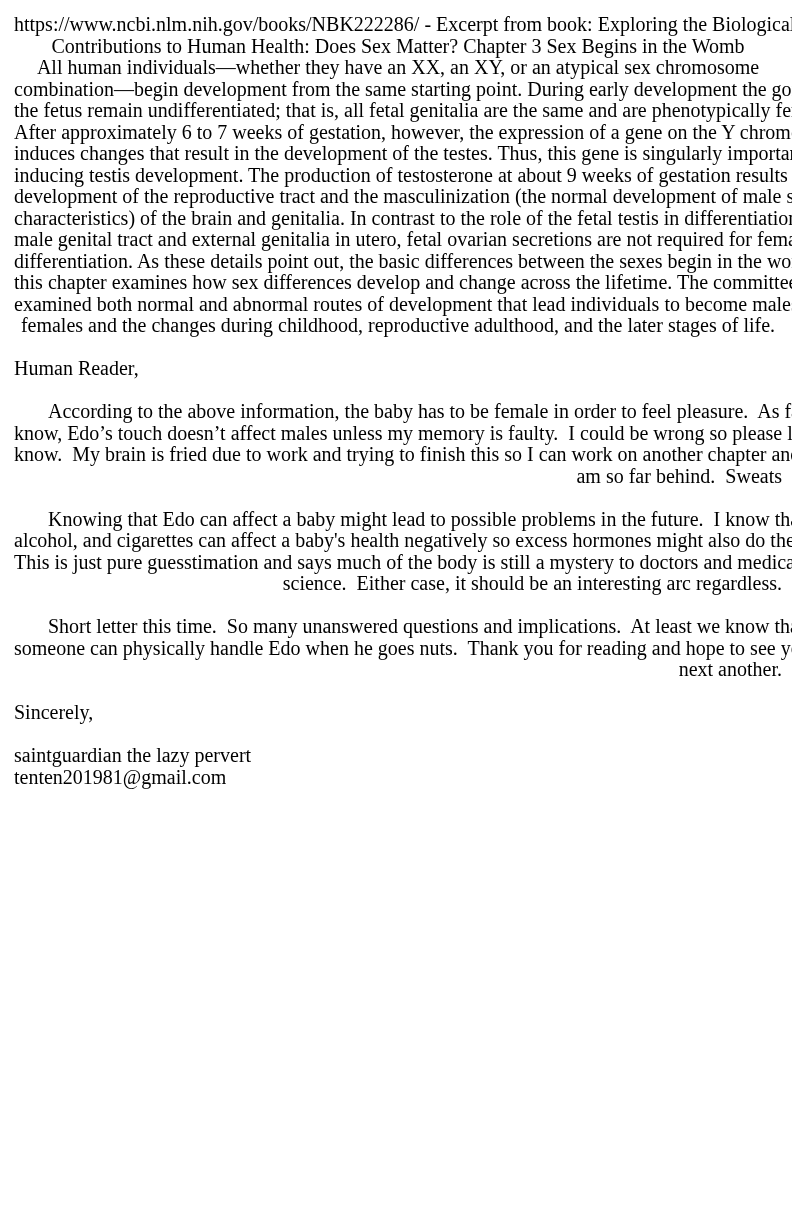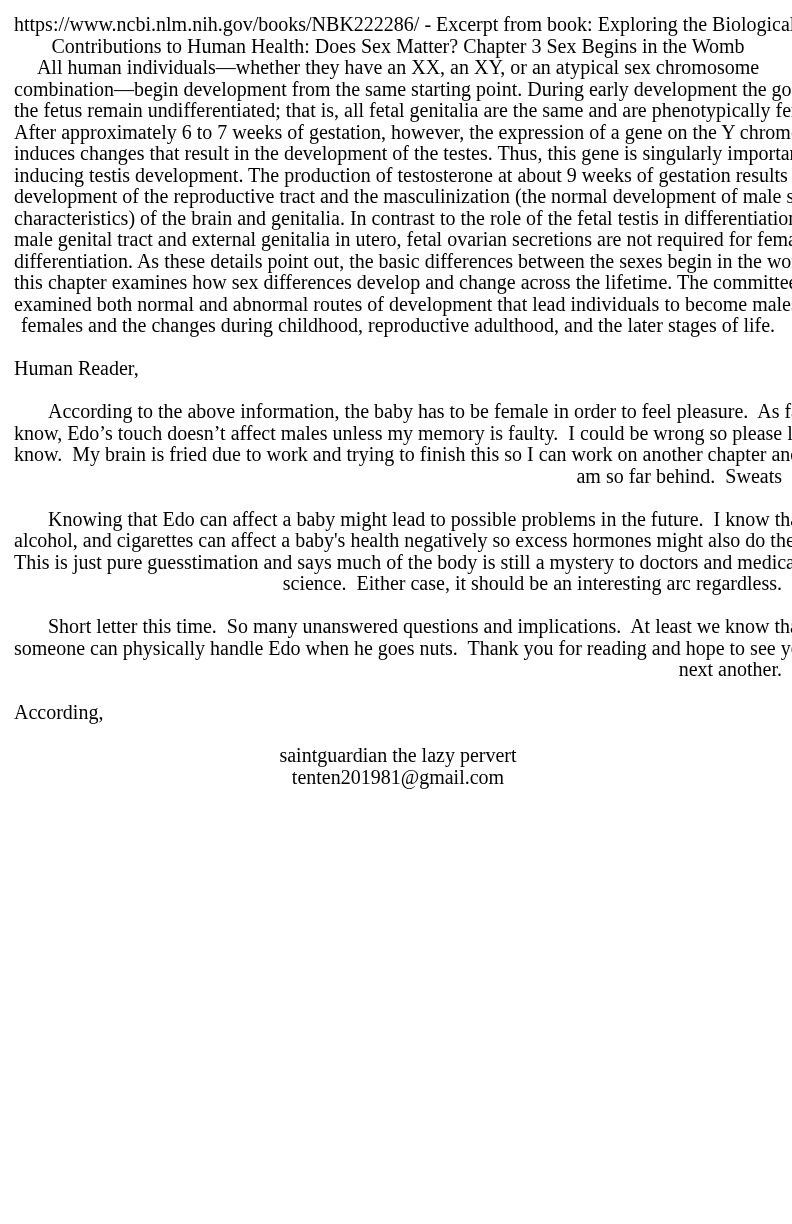--- a/index.html
+++ b/index.html
@@ -28,21 +28,20 @@
   }
   .para {
     text-align: right;
     text-indent: 34px;         
   }
   .flush {
     text-indent: 0;
   }
   .signature {
     margin-bottom: 0;
-    text-align: center;
   }
 </style>
 </head>
 <body style="background: rgb(255, 255, 255);">
 
 <div class="page" style="background: rgb(255, 255, 255); color: rgb(0, 0, 0);">
 
   <div class="block excerpt">https://www.ncbi.nlm.nih.gov/books/NBK222286/ - Excerpt from book: Exploring the Biological
 Contributions to Human Health: Does Sex Matter? Chapter 3 Sex Begins in the Womb
 All human individuals—whether they have an XX, an XY, or an atypical sex chromosome
@@ -68,18 +67,18 @@
 
   <div class="block para">Knowing that Edo can affect a baby might lead to possible problems in the future.  I know that drugs,
 alcohol, and cigarettes can affect a baby's health negatively so excess hormones might also do the same.
 This is just pure guesstimation and says much of the body is still a mystery to doctors and medical
 science.  Either case, it should be an interesting arc regardless.</div>
 
   <div class="block para">Short letter this time.  So many unanswered questions and implications.  At least we know that
 someone can physically handle Edo when he goes nuts.  Thank you for reading and hope to see you in the
 next another.</div>
 
-  <div class="block flush">According,</div>
+  <div class="block flush">Sincerely,</div>
 
   <div class="block flush signature">saintguardian the lazy pervert
 tenten201981@gmail.com</div>
 
 </div>
 
 </body></html>

